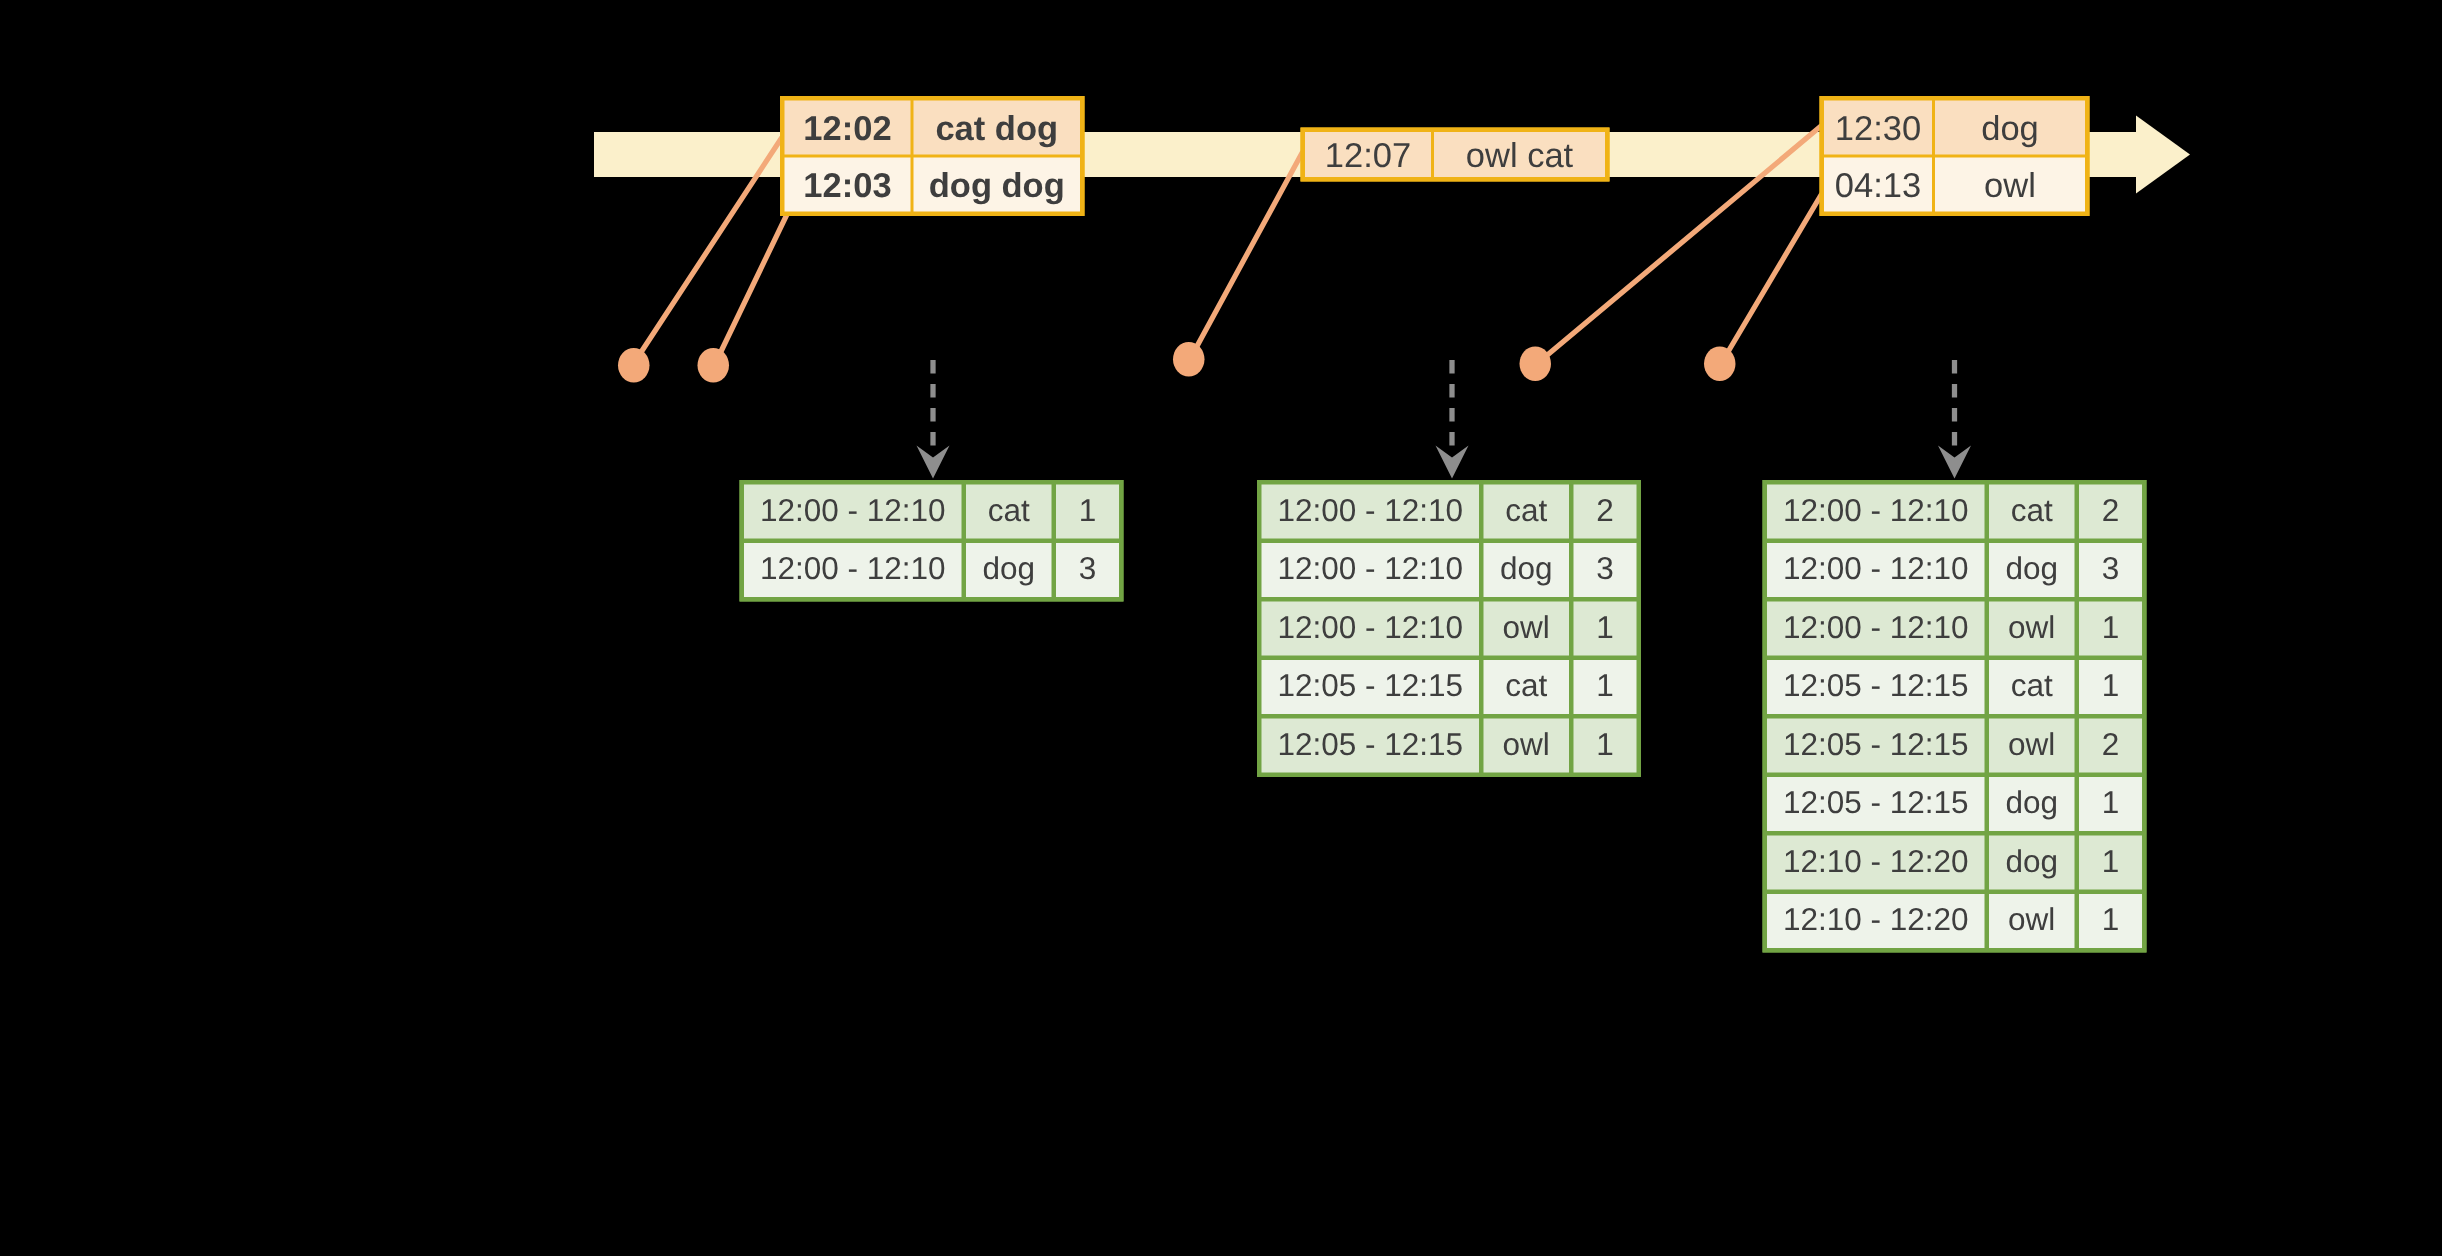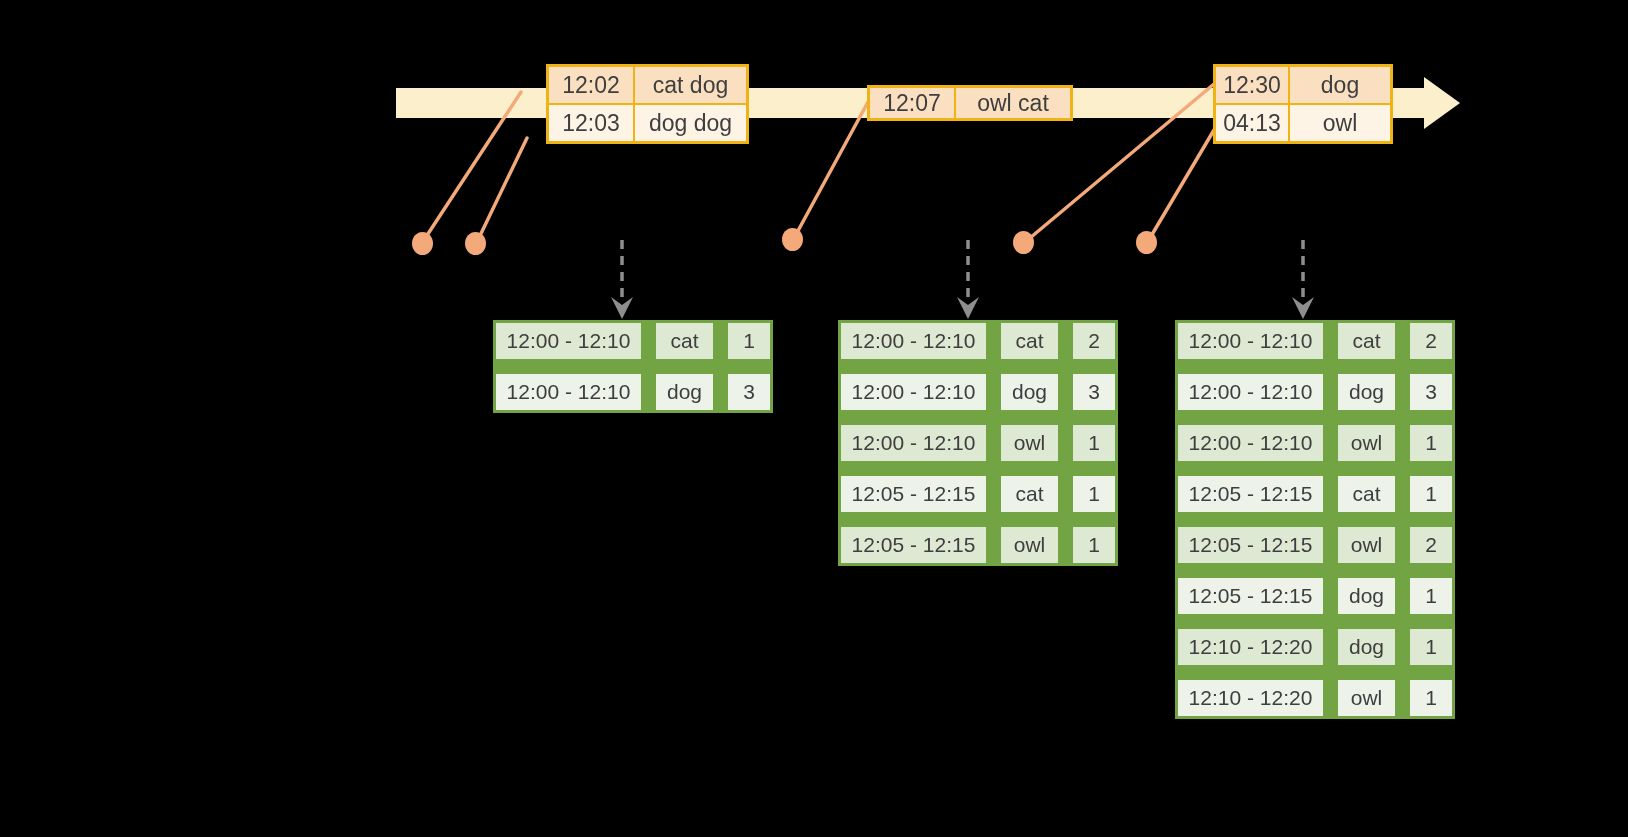--- a/index.html
+++ b/index.html
@@ -53,21 +53,21 @@
     font-size: 23px;
   }
   .etable .dark  { background: #FADFC0; }
   .etable .light { background: #FDF4E6; }
   
   .rtable {
     position: absolute;
     display: grid;
     grid-template-columns: 145px 57px 42px;
     grid-auto-rows: 36px;
-    gap: 15px;
+    gap: 3px;
     background: #72A444;
     border: 3px solid #72A444;
   }
   .rtable .cell {
     display: flex; align-items: center; justify-content: center;
     font-size: 21px;
   }
   .rtable .dark  { background: #DDE9D3; }
   .rtable .light { background: #EEF3EA; }
 </style>
@@ -98,21 +98,21 @@
       <polygon points="1292,297 1303,305 1314,297 1303,319"></polygon>
     </g>
   </svg>
 
   <div class="dot" style="left:412px; top:232px;"></div>
   <div class="dot" style="left:465px; top:232px;"></div>
   <div class="dot" style="left:782px; top:228px;"></div>
   <div class="dot" style="left:1013px; top:231px;"></div>
   <div class="dot" style="left:1136px; top:231px;"></div>
 
-  <div class="etable" style="left:546px; top:64px;  grid-template-columns:84px 111px; grid-auto-rows:36px;">
+  <div class="etable" style="left:520px; top:64px;  grid-template-columns:84px 111px; grid-auto-rows:36px;font-weight:bold;">
       <div class="cell dark">12:02</div>
       <div class="cell dark">cat dog</div>
       <div class="cell light">12:03</div>
       <div class="cell light">dog dog</div>
     </div>
   <div class="etable" style="left:867px; top:85px;  grid-template-columns:84px 114px; grid-auto-rows:30px;">
       <div class="cell dark">12:07</div>
       <div class="cell dark">owl cat</div>
     </div>
   <div class="etable" style="left:1213px; top:64px; grid-template-columns:72px 100px; grid-auto-rows:36px;">

